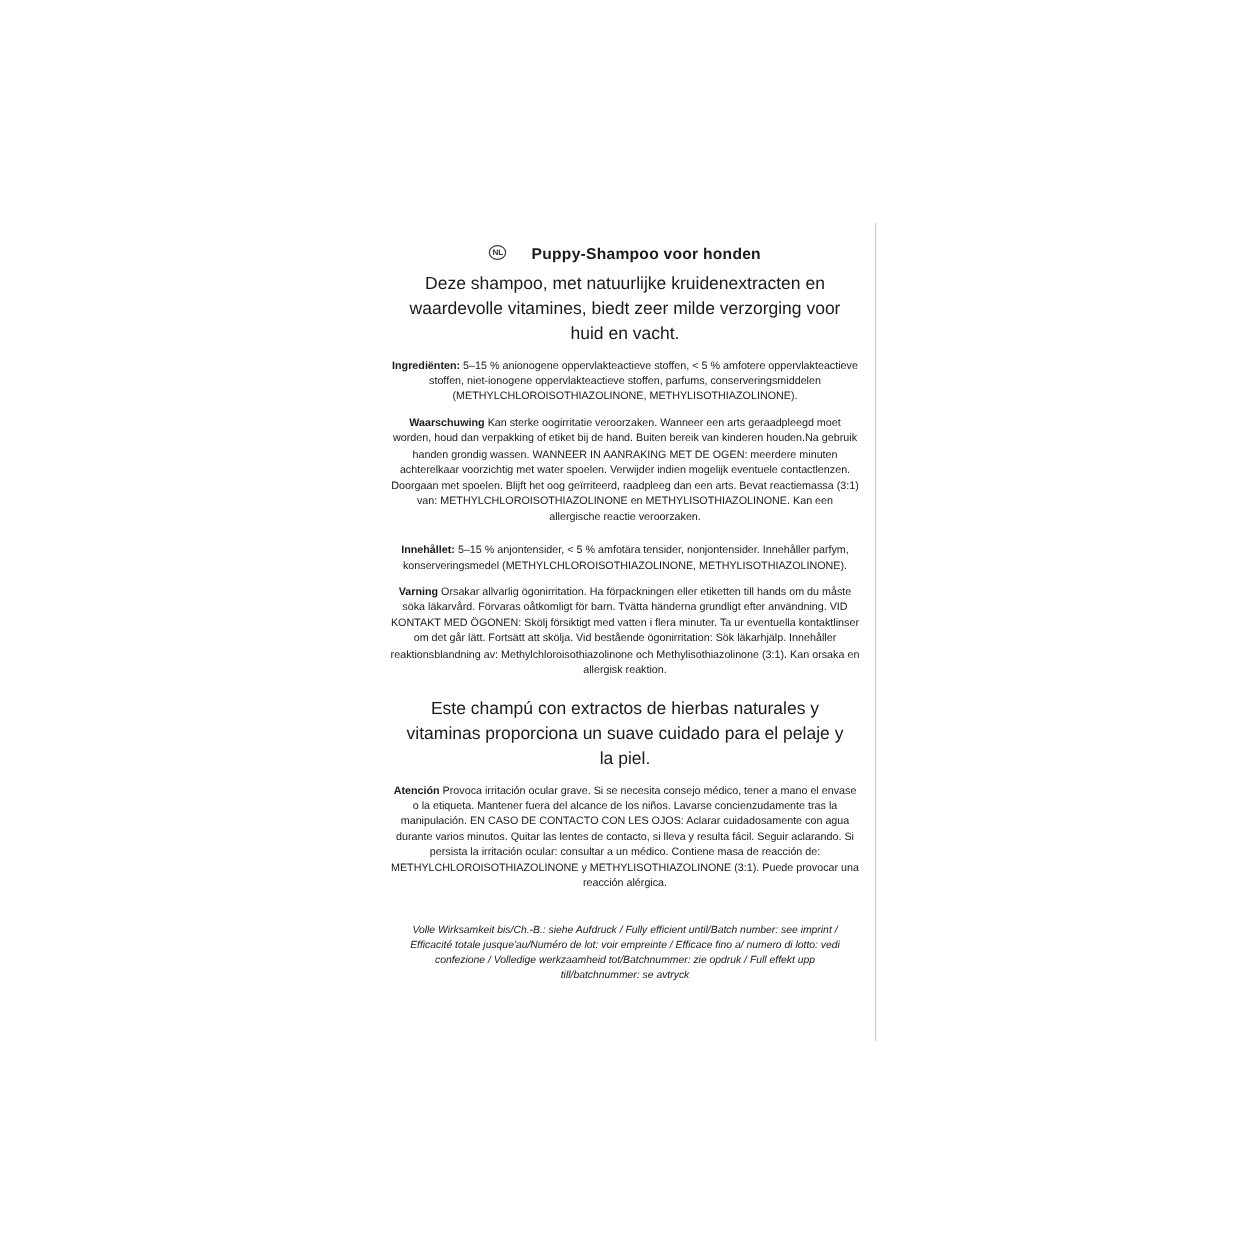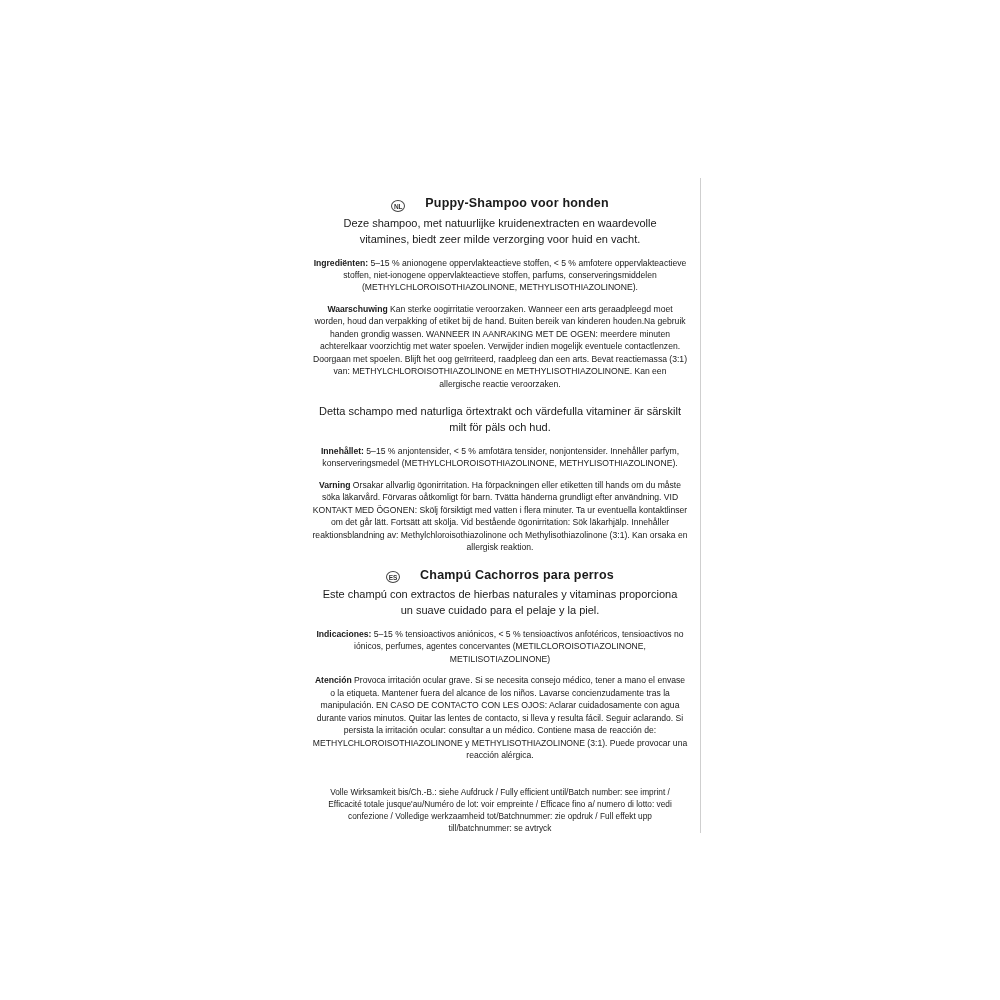--- a/index.html
+++ b/index.html
@@ -41,41 +41,41 @@
   .section {
     margin-bottom: 14px;
   }
   .sec-title {
     font-size: 12.5px;
     font-weight: 700;
     letter-spacing: 0.2px;
     margin: 0 0 4px 0;
     line-height: 1.25;
     display: flex;
-    align-items: flex-end;
+    align-items: flex-start;
     justify-content: center;
     gap: 20px;
   }
   .flag {
     display: inline-block;
     border: 1px solid #444;
     border-radius: 50%;
     font-size: 6.5px;
     font-weight: 700;
     line-height: 10px;
     width: 14px;
     height: 12px;
     text-align: center;
     color: #333;
     letter-spacing: 0;
     padding-top: 1px;
     box-sizing: border-box;
   }
   .intro {
-    font-size: 11px;
+    font-size: 14px;
     line-height: 1.45;
     margin: 0 0 9px 0;
     padding: 0 8px;
   }
   .block {
     font-size: 8.6px;
     line-height: 1.45;
     margin: 0 0 9px 0;
     padding: 0 2px;
   }
@@ -85,20 +85,21 @@
   }
   .warn-head {
     font-weight: 700;
     margin-top: 48px;
   }
   .footer {
     margin-top: 24px;
     font-size: 8.3px;
     line-height: 1.45;
     padding: 0 10px;
+    font-style: italic;
   }
 </style>
 </head>
 <body>
 
 <div class="page">
 
   <div class="edge-line"></div>
 
   <div class="label">
@@ -107,31 +108,25 @@
       <div class="sec-title">
         <span class="flag">NL</span>
         <span>Puppy-Shampoo voor honden</span>
       </div>
       <p class="intro">Deze shampoo, met natuurlijke kruidenextracten en waardevolle vitamines, biedt zeer milde verzorging voor huid en vacht.</p>
       <p class="block"><b>Ingrediënten:</b><span> 5–15 % anionogene oppervlakteactieve stoffen, &lt; 5 % amfotere oppervlakteactieve stoffen, niet-ionogene oppervlakteactieve stoffen, parfums, conserveringsmiddelen (METHYLCHLOROISOTHIAZOLINONE, METHYLISOTHIAZOLINONE).</span></p>
       <p class="block"><b class="warn-head">Waarschuwing</b><span> Kan sterke oogirritatie veroorzaken. Wanneer een arts geraadpleegd moet worden, houd dan verpakking of etiket bij de hand. Buiten bereik van kinderen houden.Na gebruik handen grondig wassen. WANNEER IN AANRAKING MET DE OGEN: meerdere minuten achterelkaar voorzichtig met water spoelen. Verwijder indien mogelijk eventuele contactlenzen. Doorgaan met spoelen. Blijft het oog geïrriteerd, raadpleeg dan een arts. Bevat reactiemassa (3:1) van: METHYLCHLOROISOTHIAZOLINONE en METHYLISOTHIAZOLINONE. Kan een allergische reactie veroorzaken.</span></p>
     </div>
 
     <div class="section">
-      <p class="intro">Detta schampo med naturliga örtextrakt och värdefulla vitaminer är särskilt milt för päls och hud.</p>
       <p class="block"><b>Innehållet:</b><span> 5–15 % anjontensider, &lt; 5 % amfotära tensider, nonjontensider. Innehåller parfym, konserveringsmedel (METHYLCHLOROISOTHIAZOLINONE, METHYLISOTHIAZOLINONE).</span></p>
       <p class="block"><b class="warn-head">Varning</b><span> Orsakar allvarlig ögonirritation. Ha förpackningen eller etiketten till hands om du måste söka läkarvård. Förvaras oåtkomligt för barn. Tvätta händerna grundligt efter användning. VID KONTAKT MED ÖGONEN: Skölj försiktigt med vatten i flera minuter. Ta ur eventuella kontaktlinser om det går lätt. Fortsätt att skölja. Vid bestående ögonirritation: Sök läkarhjälp. Innehåller reaktionsblandning av: Methylchloroisothiazolinone och Methylisothiazolinone (3:1). Kan orsaka en allergisk reaktion.</span></p>
     </div>
 
     <div class="section">
-      <div class="sec-title">
-        <span class="flag">ES</span>
-        <span>Champú Cachorros para perros</span>
-      </div>
       <p class="intro">Este champú con extractos de hierbas naturales y vitaminas proporciona un suave cuidado para el pelaje y la piel.</p>
-      <p class="block"><b>Indicaciones:</b><span> 5–15 % tensioactivos aniónicos, &lt; 5 % tensioactivos anfotéricos, tensioactivos no iónicos, perfumes, agentes concervantes (METILCLOROISOTIAZOLINONE, METILISOTIAZOLINONE)</span></p>
       <p class="block"><b class="warn-head">Atención</b><span> Provoca irritación ocular grave. Si se necesita consejo médico, tener a mano el envase o la etiqueta. Mantener fuera del alcance de los niños. Lavarse concienzudamente tras la manipulación. EN CASO DE CONTACTO CON LES OJOS: Aclarar cuidadosamente con agua durante varios minutos. Quitar las lentes de contacto, si lleva y resulta fácil. Seguir aclarando. Si persista la irritación ocular: consultar a un médico. Contiene masa de reacción de: METHYLCHLOROISOTHIAZOLINONE y METHYLISOTHIAZOLINONE (3:1). Puede provocar una reacción alérgica.</span></p>
     </div>
 
     <p class="footer">Volle Wirksamkeit bis/Ch.-B.: siehe Aufdruck / Fully efficient until/Batch number: see imprint / Efficacité totale jusque'au/Numéro de lot: voir empreinte / Efficace fino a/ numero di lotto: vedi confezione / Volledige werkzaamheid tot/Batchnummer: zie opdruk / Full effekt upp till/batchnummer: se avtryck</p>
 
   </div>
 </div>
 
 </body></html>

